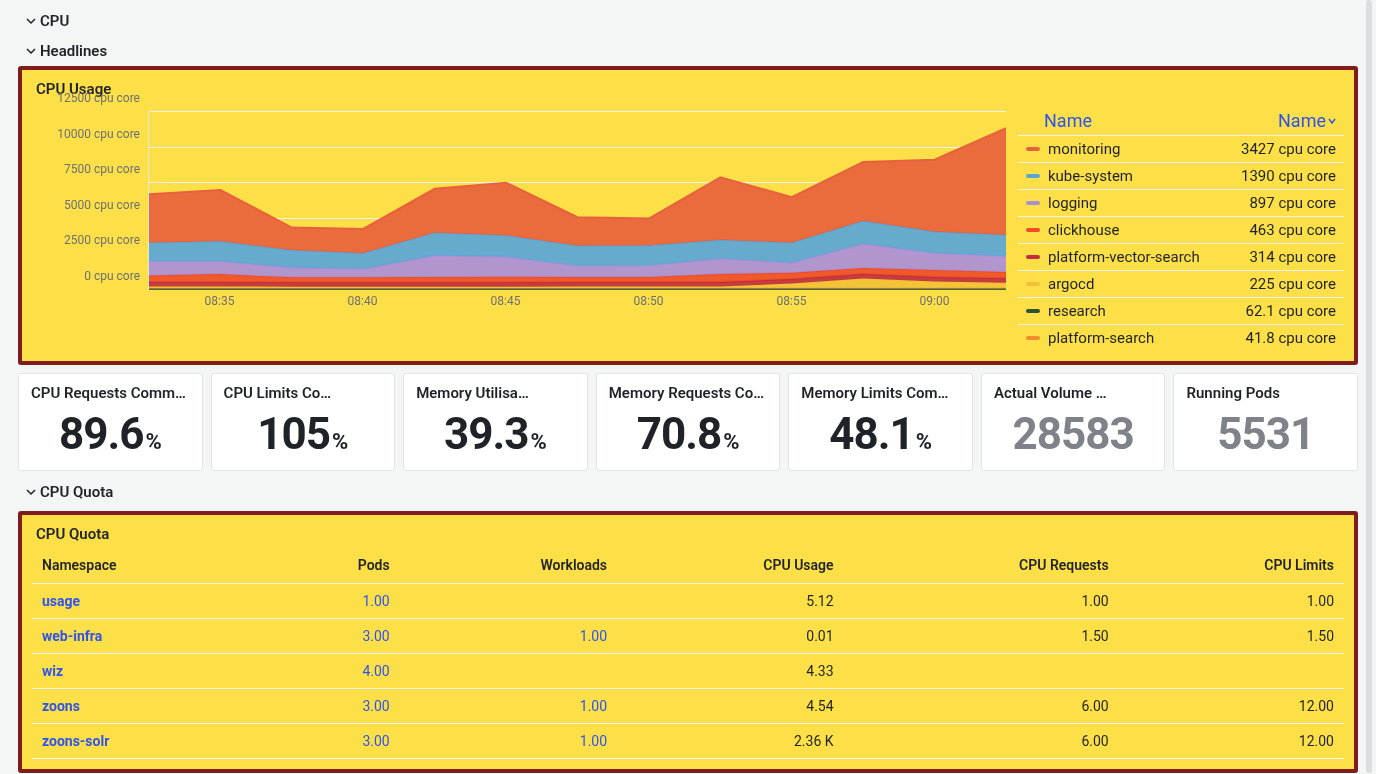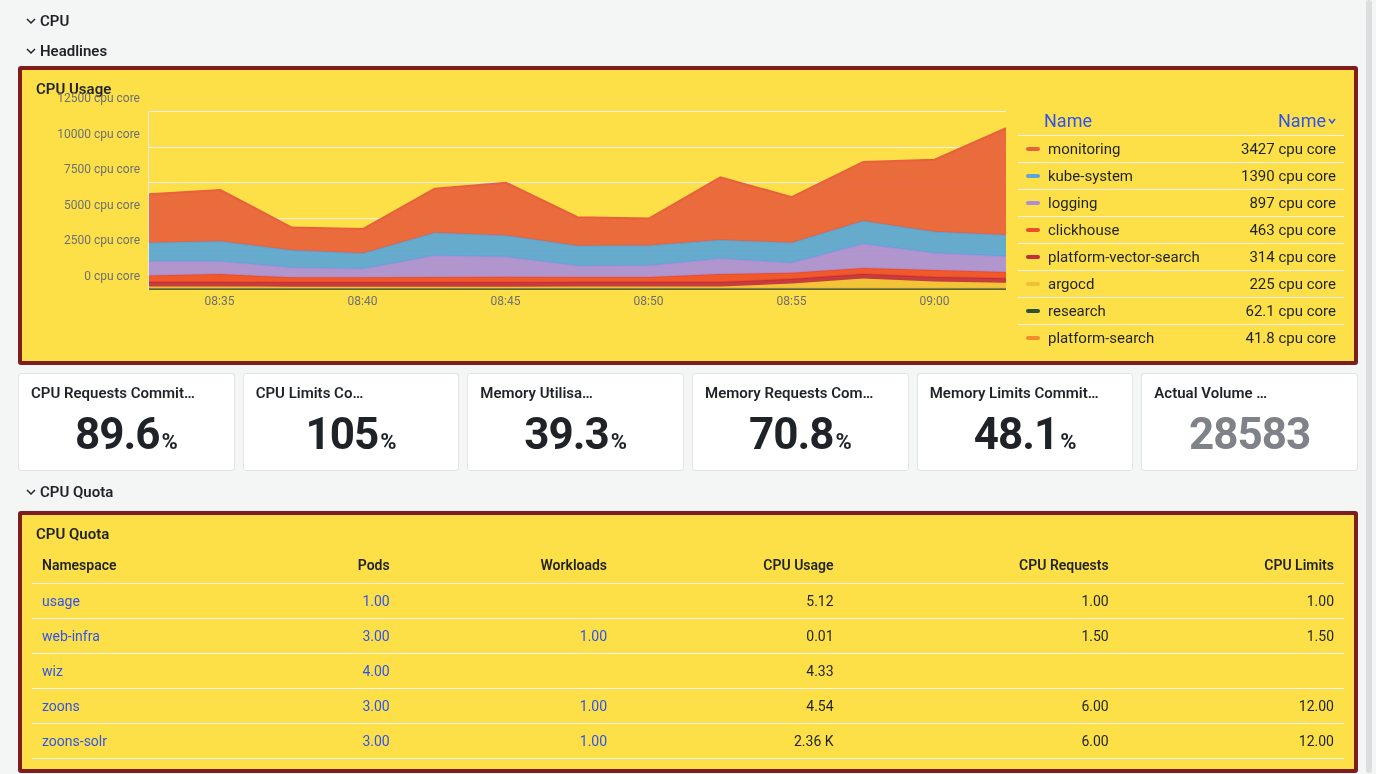--- a/index.html
+++ b/index.html
@@ -43,21 +43,21 @@
   .stat-grey .stat-num { color:#808289;}
 
   
   .quota-panel { margin-top:4px;}
   table.quota { width:100%; border-collapse:collapse; font-size:14px;}
   table.quota th { text-align:right; font-weight:600; padding:10px 10px; border-bottom:1px solid #eceef0; color:#1f2328; font-size:14px;}
   table.quota th:first-child { text-align:left;}
   table.quota td { text-align:right; padding:9px 10px; border-bottom:1px solid #f2f3f5;}
   table.quota td:first-child { text-align:left;}
   .linkcell { color:#2f54eb; }
-  .nscell { color:#2f54eb; font-weight:400;margin-top:8px;}
+  .nscell { color:#2f54eb; font-weight:700;margin-top:8px;}
 </style>
 </head>
 <body>
 
 <div class="page">
 
   <div class="section-header">
     <span class="chev">
       <svg viewBox="0 0 10 10" width="10" height="10">
           <path d="M1 3 L5 7 L9 3" fill="none" stroke="#1f2328" stroke-width="1.5"></path>
@@ -213,20 +213,26 @@
           <span class="stat-num">48.1</span>
           <span class="stat-unit">%</span>
         </div>
       </div>
       <div class="stat-panel stat-grey">
         <div class="stat-label">Actual Volume …</div>
         <div class="stat-val">
           <span class="stat-num">28583</span>
         </div>
       </div>
+      <div class="stat-panel stat-grey">
+        <div class="stat-label">Running Pods</div>
+        <div class="stat-val">
+          <span class="stat-num">5531</span>
+        </div>
+      </div>
     </div>
 
   <div class="section-header" style="margin-top:6px">
     <span class="chev">
       <svg viewBox="0 0 10 10" width="10" height="10">
           <path d="M1 3 L5 7 L9 3" fill="none" stroke="#1f2328" stroke-width="1.5"></path>
         </svg>
     </span>
     <span>CPU Quota</span>
   </div>

